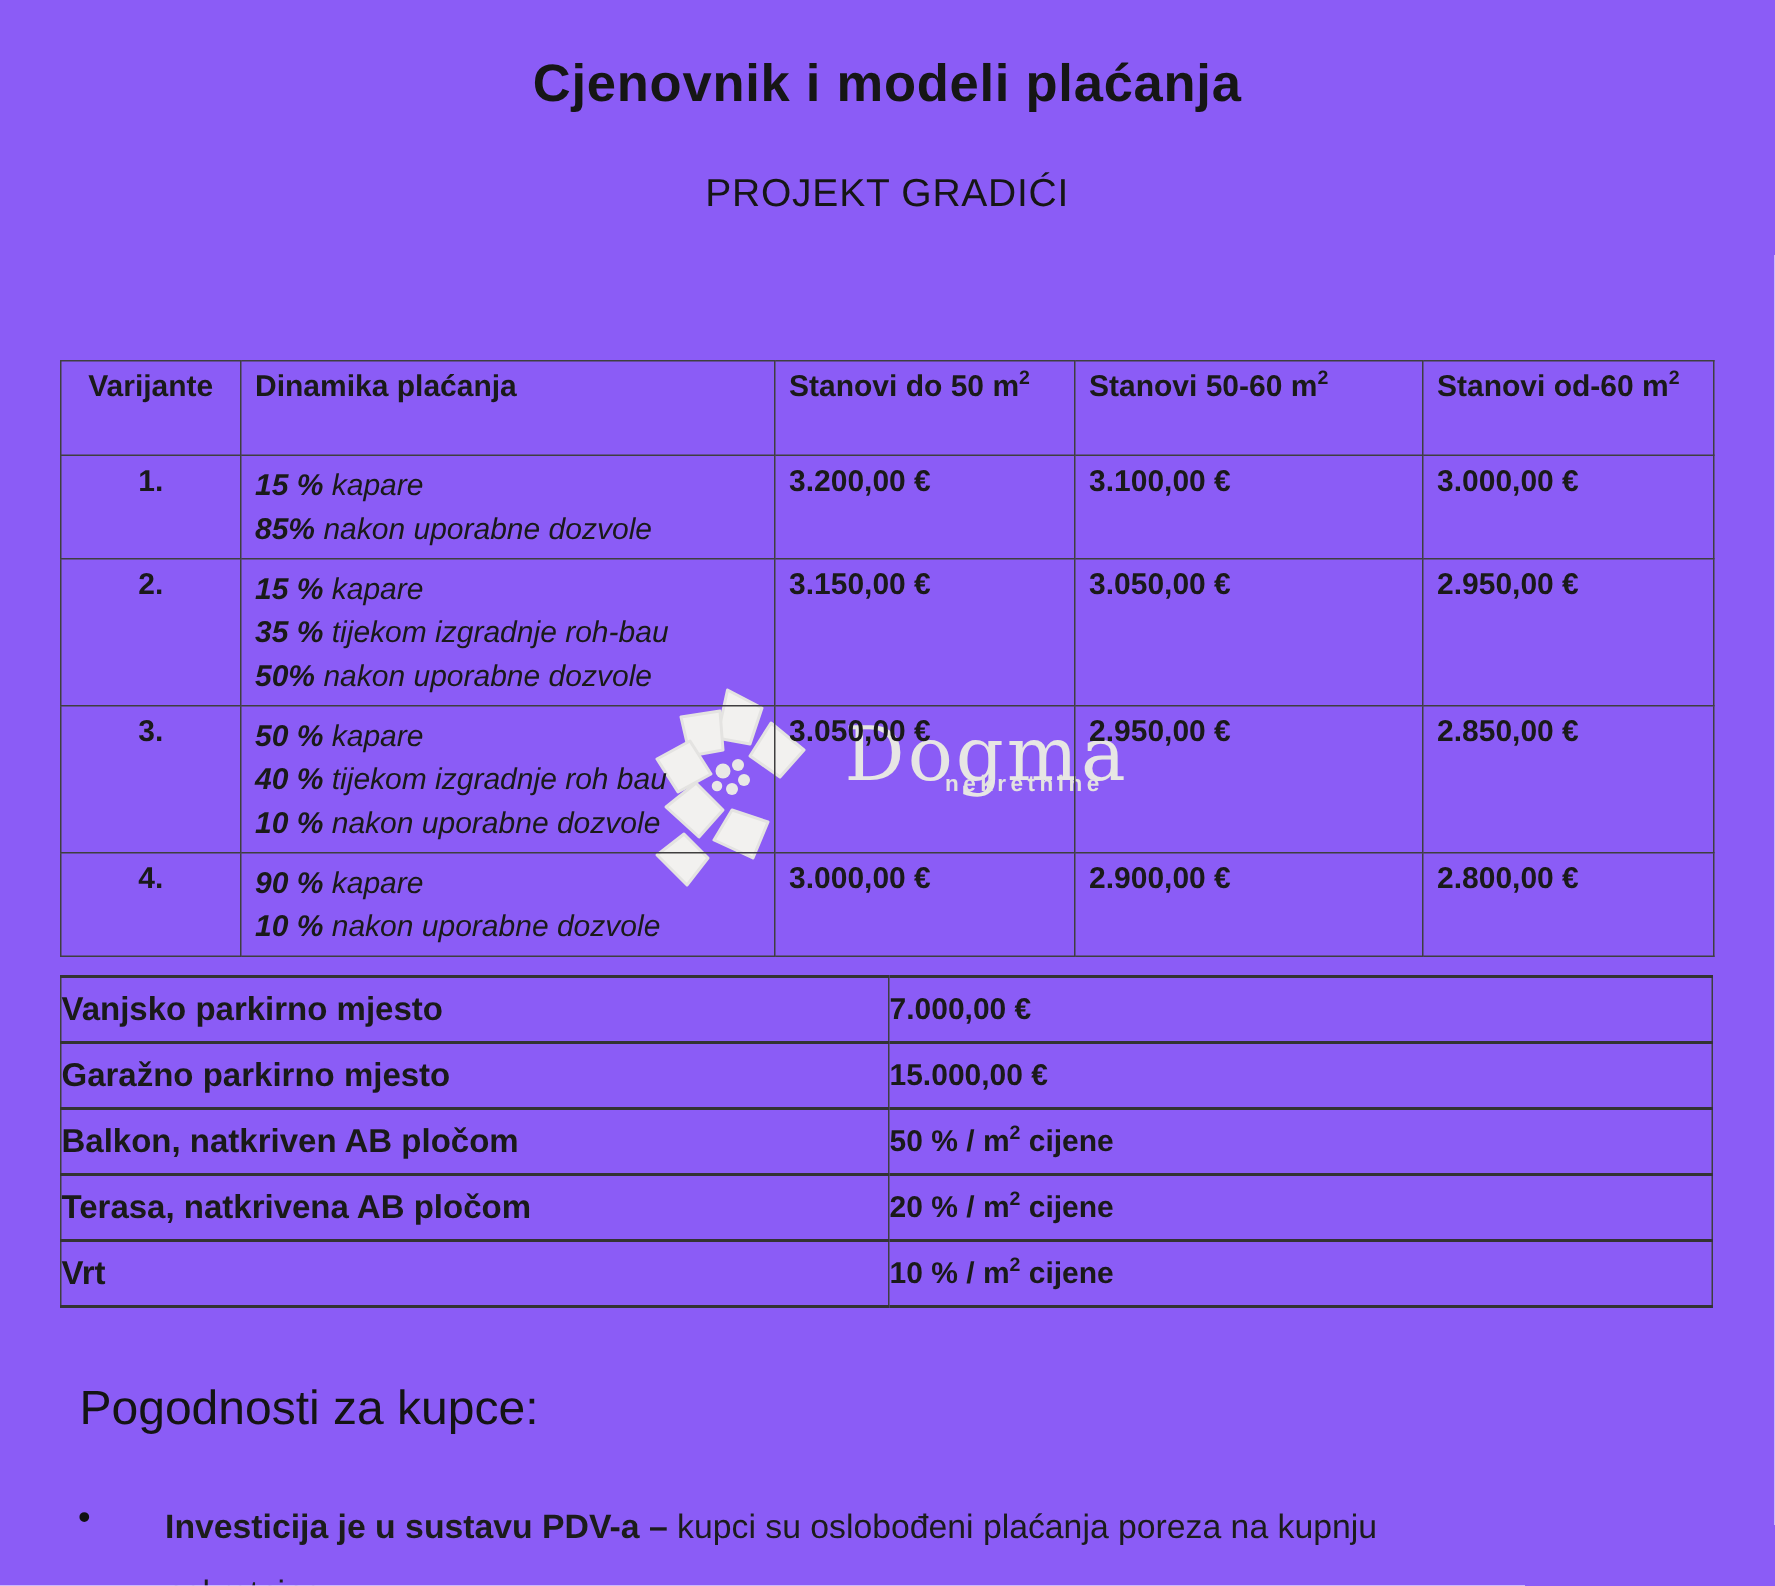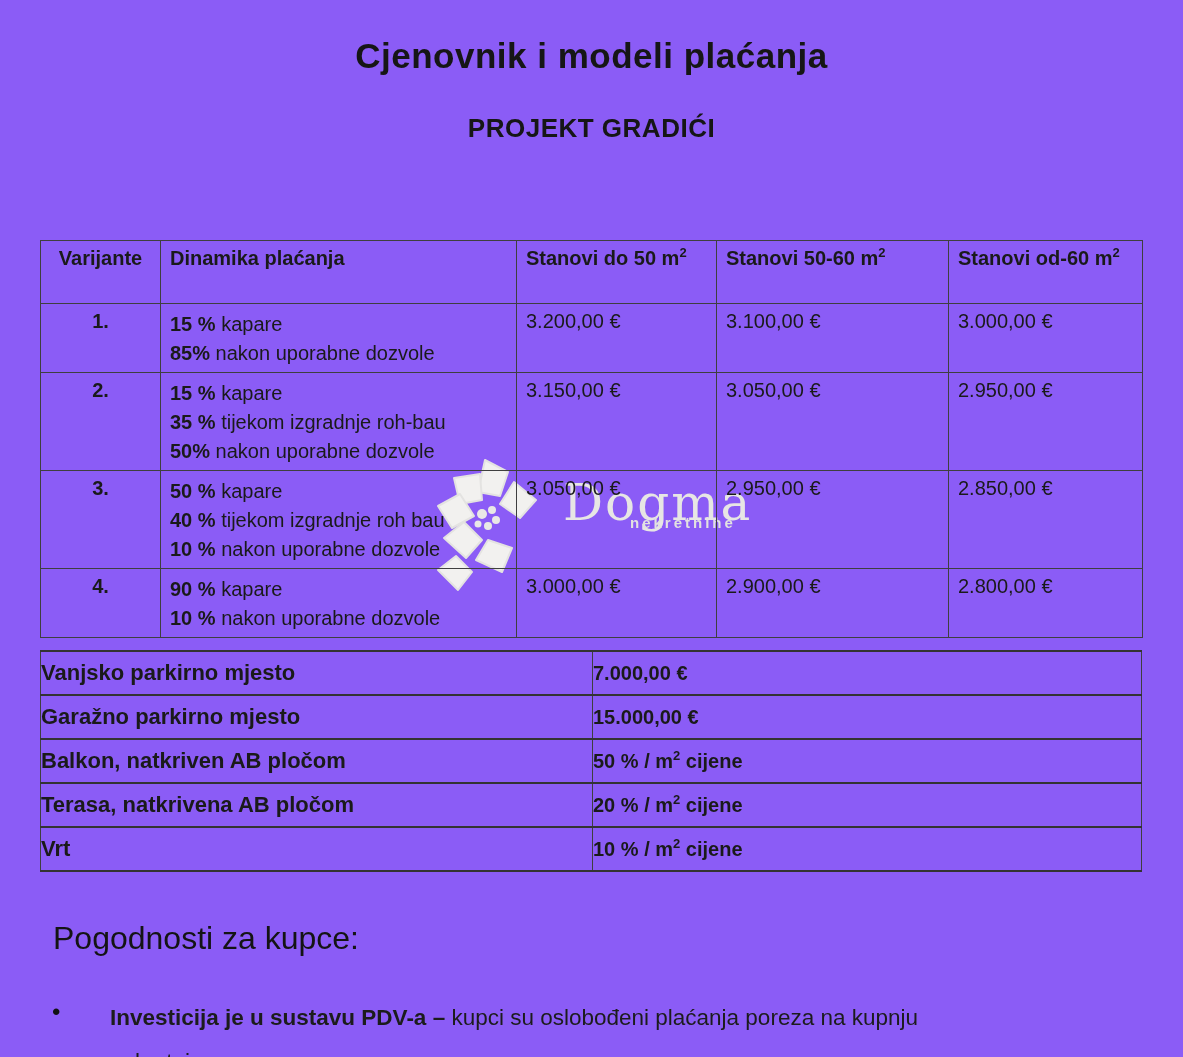--- a/index.html
+++ b/index.html
@@ -12,21 +12,21 @@
     color:#1a1a1a;
     overflow:hidden;
   }
   .title {
     position:absolute; top:36px; left:0; width:1183px;
     text-align:center; font-size:35px; font-weight:bold; letter-spacing:0.5px;
     color:#161616;
   }
   .subtitle {
     position:absolute; top:113px; left:0; width:1183px;
-    text-align:center; font-size:26px; font-weight:bold; letter-spacing:0.5px;
+    text-align:center; font-size:26px; font-weight:normal; letter-spacing:0.5px;
     color:#161616;
   }
   
   .watermark {
     position:absolute; top:452px; left:430px; z-index:0;
     pointer-events:none;
   }
   .wm-brand {
     position:absolute; left:104px; top:22px;
     font-family:"DejaVu Serif", serif;
@@ -46,22 +46,22 @@
     font-size:20px;
     background:transparent;
   }
   .t1 th { text-align:left; font-weight:bold; height:63px; }
   .t1 th.center, .t1 td.variant { text-align:center; }
   .t1 td.variant { font-weight:bold; }
   .t1 tr.r1 td { height:62px; }
   .t1 tr.r2 td { height:87px; }
   .t1 tr.r3 td { height:86px; }
   .t1 tr.r4 td { height:60px; }
-  .t1 td.price { font-weight:normal;margin-left:39px; }
-  .dline { line-height:29px; white-space:nowrap; }
+  .t1 td.price { font-weight:bold;margin-left:39px; }
+  .dline { line-height:29px; white-space:nowrap;font-style:italic; }
   .b { font-weight:bold; }
   .sup {
     font-size:13px; font-weight:bold;
     position:relative; top:-8px; line-height:0;
   }
   
   .t2 { top:650px; left:40px; width:1102px; }
   .t2 td {
     border-left:1.5px solid #3f3f3f; border-right:1.5px solid #3f3f3f;
     border-top:2.5px solid #333; border-bottom:2.5px solid #333;

